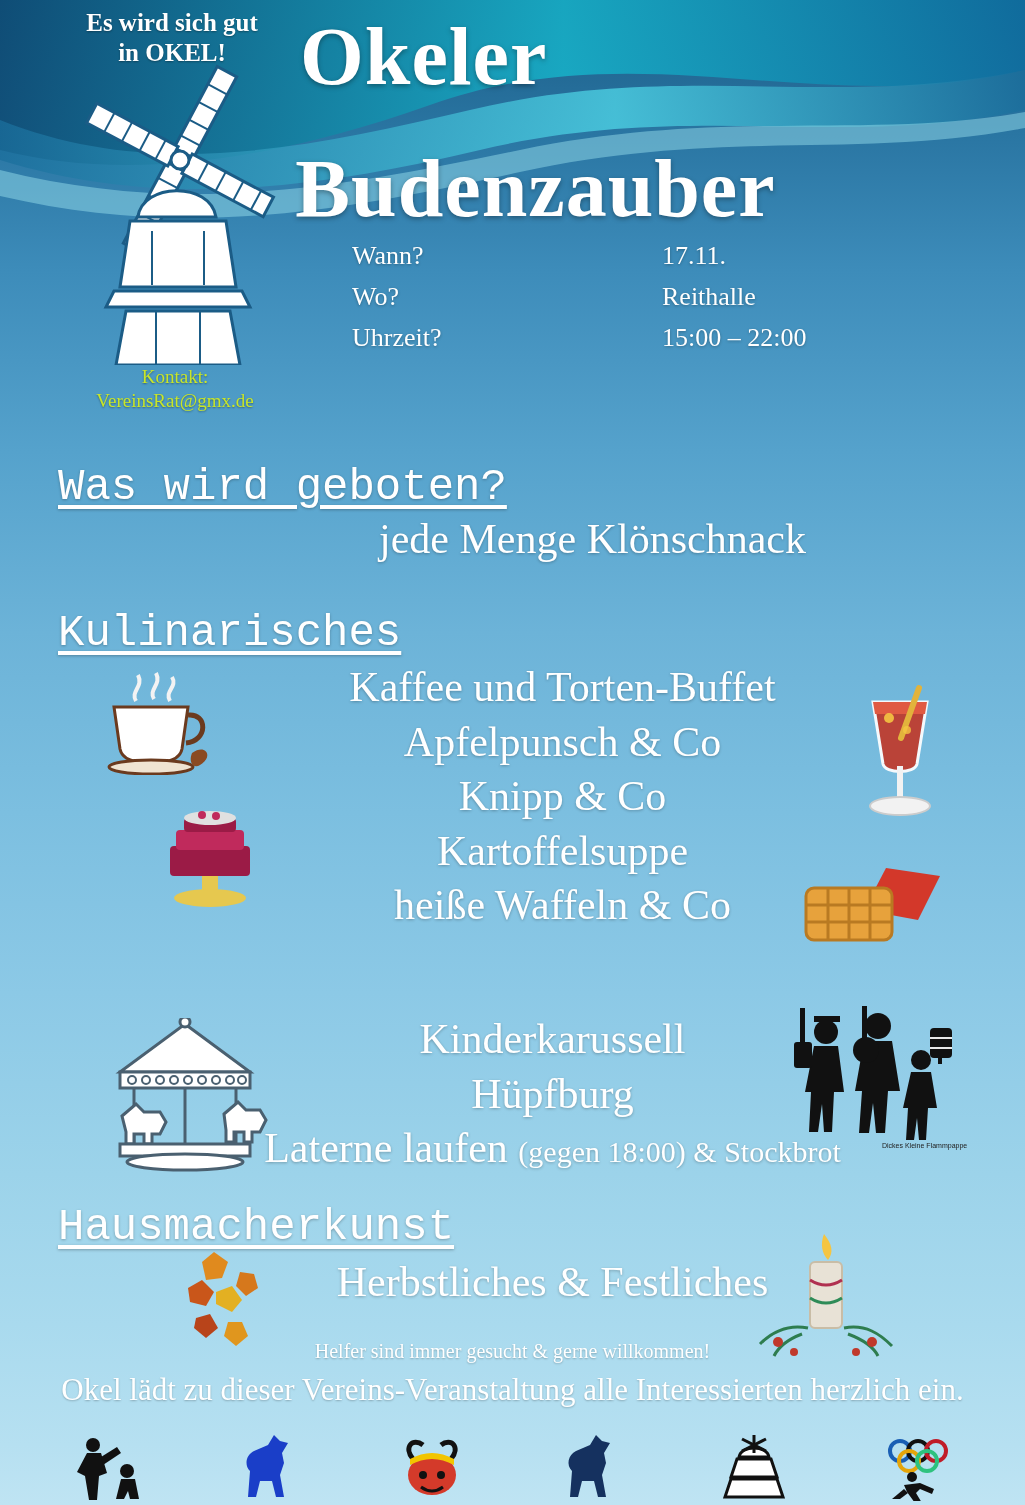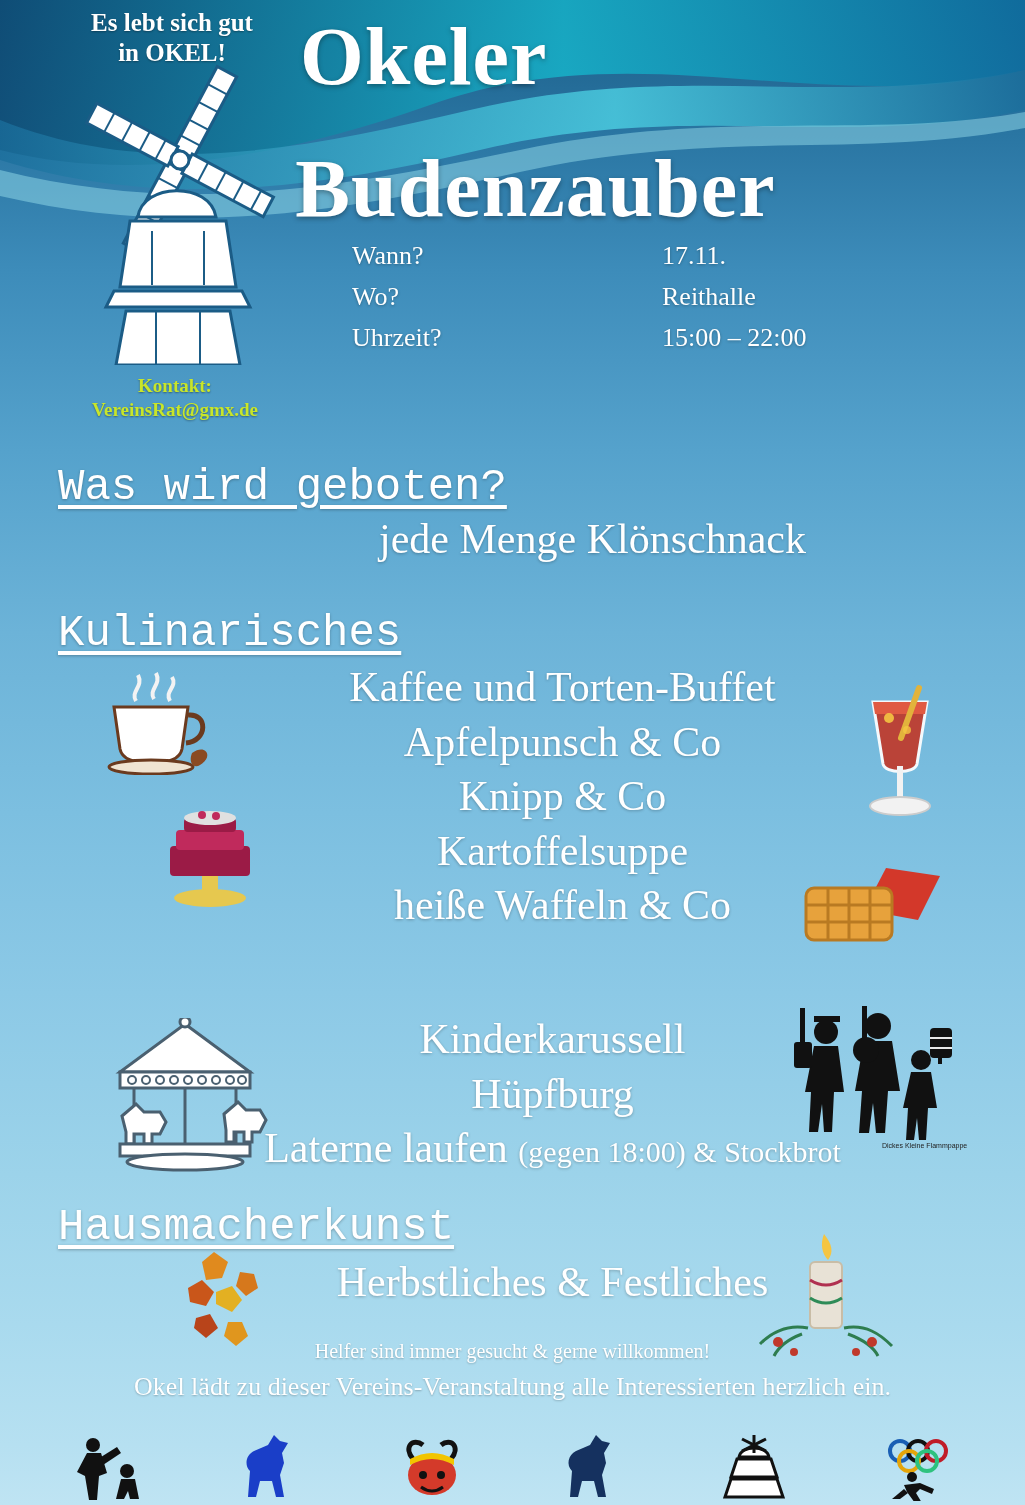--- a/index.html
+++ b/index.html
@@ -50,27 +50,27 @@
   .windmill {
     position: absolute;
     left: 60px;
     top: 55px;
     width: 250px;
     height: 310px;
   }
   .contact {
     position: absolute;
     left: 40px;
-    top: 374px;
+    top: 365px;
     width: 270px;
     text-align: center;
     color: #c8e62a;
     font-size: 19px;
     line-height: 1.25;
-    font-weight: bold;
+    font-weight: normal;
     text-shadow: 0 1px 2px rgba(0,0,0,.4);
   }
   .title1 {
     position: absolute;
     left: 0; right: 0;
     top: 10px;
     padding-left: 300px;
     text-align: left;
     font-size: 82px;
     font-weight: bold;
@@ -133,21 +133,21 @@
   .l-exciting { top: 1012px; left: 0; width: 1025px; padding-left: 40px; }
 
   .h-crafts   { top: 1202px; text-align: center; }
   .l-crafts   { top: 1255px; left: 0; width: 1025px; padding-left: 40px; }
 
   .footer1 {
     position: absolute;
     left: 0; right: 0;
     top: 1372px;
     text-align: center;
-    font-size: 26px;
+    font-size: 31px;
     text-shadow: 0 1px 2px rgba(0,0,0,.25);
   }
   .footer2 {
     position: absolute;
     left: 0; right: 0;
     top: 1340px;
     text-align: center;
     font-size: 20px;
     text-shadow: 0 1px 2px rgba(0,0,0,.25);
   }
@@ -191,21 +191,21 @@
         <stop offset="60%" stop-color="#4fd7e8"></stop>
         <stop offset="100%" stop-color="#1a6e9c"></stop>
       </linearGradient>
     </defs>
     <path d="M0,0 L1025,0 L1025,70 C820,120 640,30 430,105 C260,165 120,180 0,150 Z" fill="url(#gswoosh)" opacity="0.85"></path>
     <path d="M0,120 C150,180 300,150 470,110 C680,60 830,110 1025,70 L1025,110 C840,150 690,100 480,150 C320,188 160,210 0,160 Z" fill="url(#gswoosh2)" opacity="0.75"></path>
     <path d="M0,170 C180,215 330,190 520,150 C720,108 870,140 1025,112 L1025,128 C860,160 720,128 520,172 C330,214 180,238 0,196 Z" fill="#9fe6f2" opacity="0.45"></path>
   </svg>
 
   <div class="tagline">
-    <div>Es lebt sich gut</div>
+    <div>Es wird sich gut</div>
     <div>in OKEL!</div>
   </div>
 
   <svg class="windmill" viewBox="0 0 250 310">
     <g stroke="#ffffff" stroke-width="4" fill="none">
 
       <g transform="translate(120,105)">
         <g transform="rotate(28)">
           <rect x="-11" y="-100" width="22" height="92" fill="#ffffff" stroke="#1b5c86" stroke-width="3"></rect>
           <rect x="-11" y="8" width="22" height="92" fill="#ffffff" stroke="#1b5c86" stroke-width="3"></rect>

